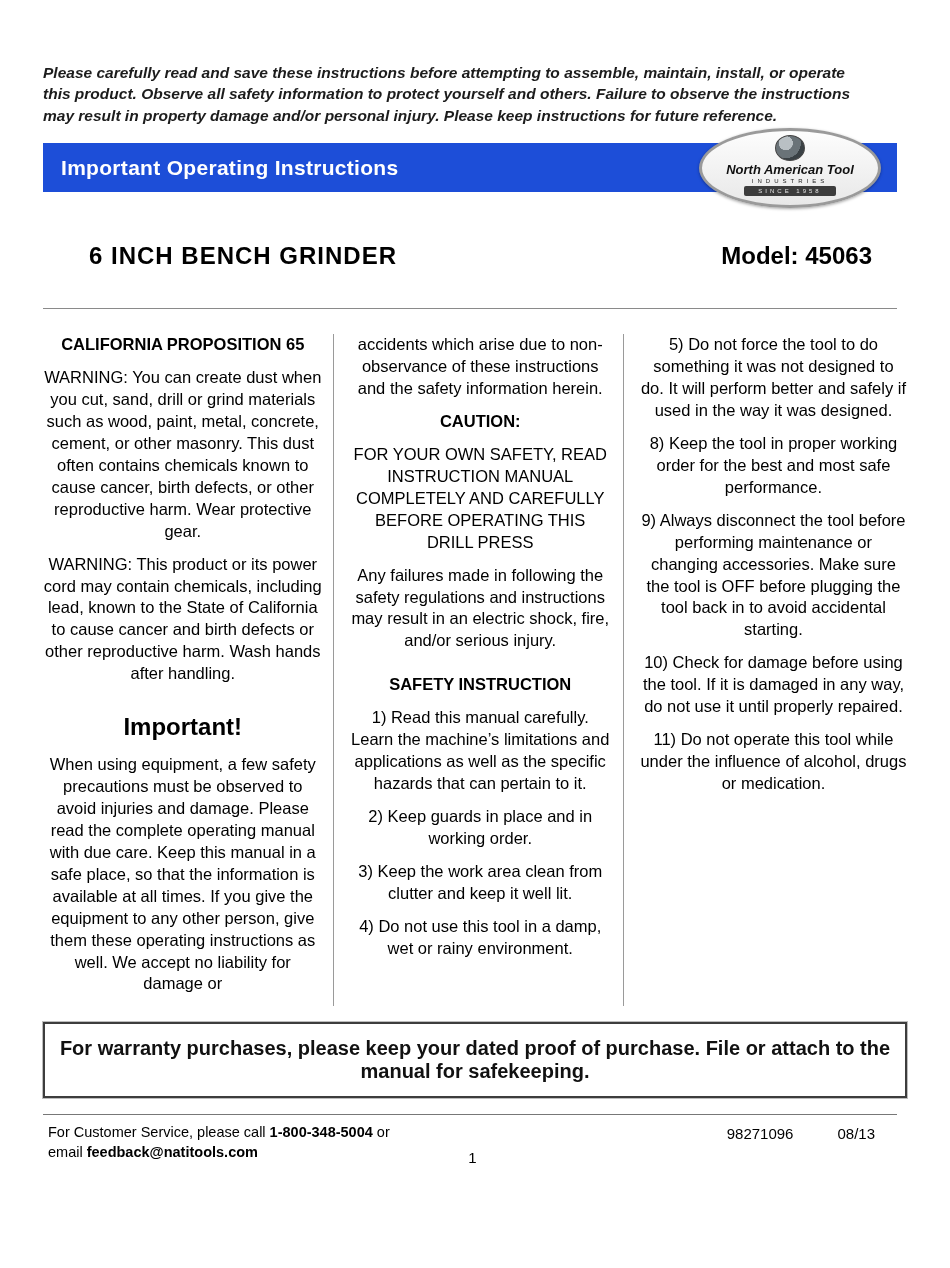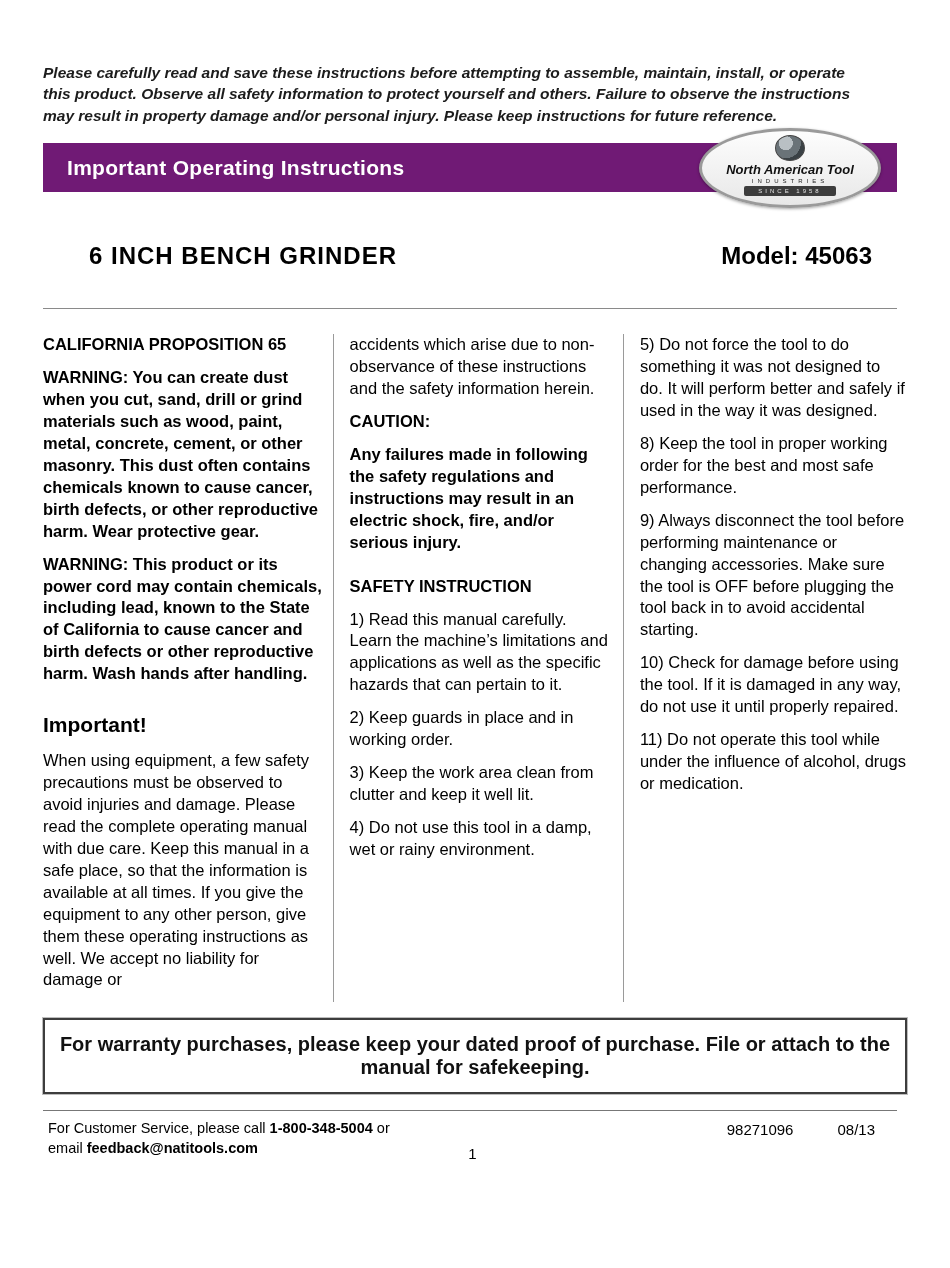--- a/index.html
+++ b/index.html
@@ -20,24 +20,23 @@
     font-weight:bold;
     font-style:italic;
     color:#1c1c1c;
     line-height:1.38;
   }
   
   .banner {
     position:relative;
     margin:17px 35px 0 25px;
     height:49px;
-    background:#701a75;
+    background:#1d4ed8;
     display:flex;
     align-items:center;
-    padding-left:6px;
   }
   .banner-title {
     color:#ffffff;
     font-weight:bold;
     font-size:21px;
     padding-left:18px;
     letter-spacing:0.3px;
   }
   .logo {
     position:absolute;
@@ -79,27 +78,27 @@
     border-top:1px solid #8a8a8a;
     height:0;
   }
   
   .columns {
     display:flex;
     margin:25px 25px 0 25px;
     align-items:stretch;
   }
   .col { font-size:16.5px; line-height:1.33; }
-  .col p { margin-bottom:11px; }
+  .col p { margin-bottom:11px;text-align:center; }
   .col-1 { width:303px; padding-right:10px; border-right:1px solid #9a9a9a; }
   .col-2 { width:302px; padding:0 12px 0 16px; border-right:1px solid #9a9a9a; }
   .col-3 { width:295px; padding-left:16px; }
   .col-heading { font-size:16.5px; font-weight:bold; margin-bottom:12px; }
-  .bold-par { font-weight:bold; }
-  .important-heading { font-size:21px; font-weight:bold; margin:26px 0 2px 0; }
+  .bold-par { font-weight:normal; }
+  .important-heading { font-size:24px; font-weight:bold; margin:26px 0 2px 0; }
   .caution-label { font-weight:bold; margin:0 0 10px 0; }
   .safety-heading { font-size:16.5px; font-weight:bold; margin:22px 0 12px 0; }
   
   .warranty-box {
     margin:16px 25px 0 25px;
     border:2px solid #3d3d3d;
     box-shadow:0 0 0 1px #bdbdbd;
     padding:13px 12px;
     text-align:center;
     font-size:20px;
@@ -156,20 +155,21 @@
       <p class="col-heading">CALIFORNIA PROPOSITION 65</p>
       <p class="bold-par">WARNING: You can create dust when you cut, sand, drill or grind materials such as wood, paint, metal, concrete, cement, or other masonry. This dust often contains chemicals known to cause cancer, birth defects, or other reproductive harm. Wear protective gear.</p>
       <p class="bold-par">WARNING: This product or its power cord may contain chemicals, including lead, known to the State of California to cause cancer and birth defects or other reproductive harm. Wash hands after handling.</p>
       <p class="important-heading">Important!</p>
       <p>When using equipment, a few safety precautions must be observed to avoid injuries and damage. Please read the complete operating manual with due care. Keep this manual in a safe place, so that the information is available at all times. If you give the equipment to any other person, give them these operating instructions as well. We accept no liability for damage or</p>
     </div>
 
     <div class="col col-2">
       <p>accidents which arise due to non-observance of these instructions and the safety information herein.</p>
       <p class="caution-label">CAUTION:</p>
+      <p class="bold-par">FOR YOUR OWN SAFETY, READ INSTRUCTION MANUAL COMPLETELY AND CAREFULLY BEFORE OPERATING THIS DRILL PRESS</p>
       <p class="bold-par">Any failures made in following the safety regulations and instructions may result in an electric shock, fire, and/or serious injury.</p>
       <p class="safety-heading">SAFETY INSTRUCTION</p>
       <p>1) Read this manual carefully. Learn the machine’s limitations and applications as well as the specific hazards that can pertain to it.</p>
       <p>2) Keep guards in place and in working order.</p>
       <p>3) Keep the work area clean from clutter and keep it well lit.</p>
       <p>4) Do not use this tool in a damp, wet or rainy environment.</p>
     </div>
 
     <div class="col col-3">
       <p>5) Do not force the tool to do something it was not designed to do. It will perform better and safely if used in the way it was designed.</p>

